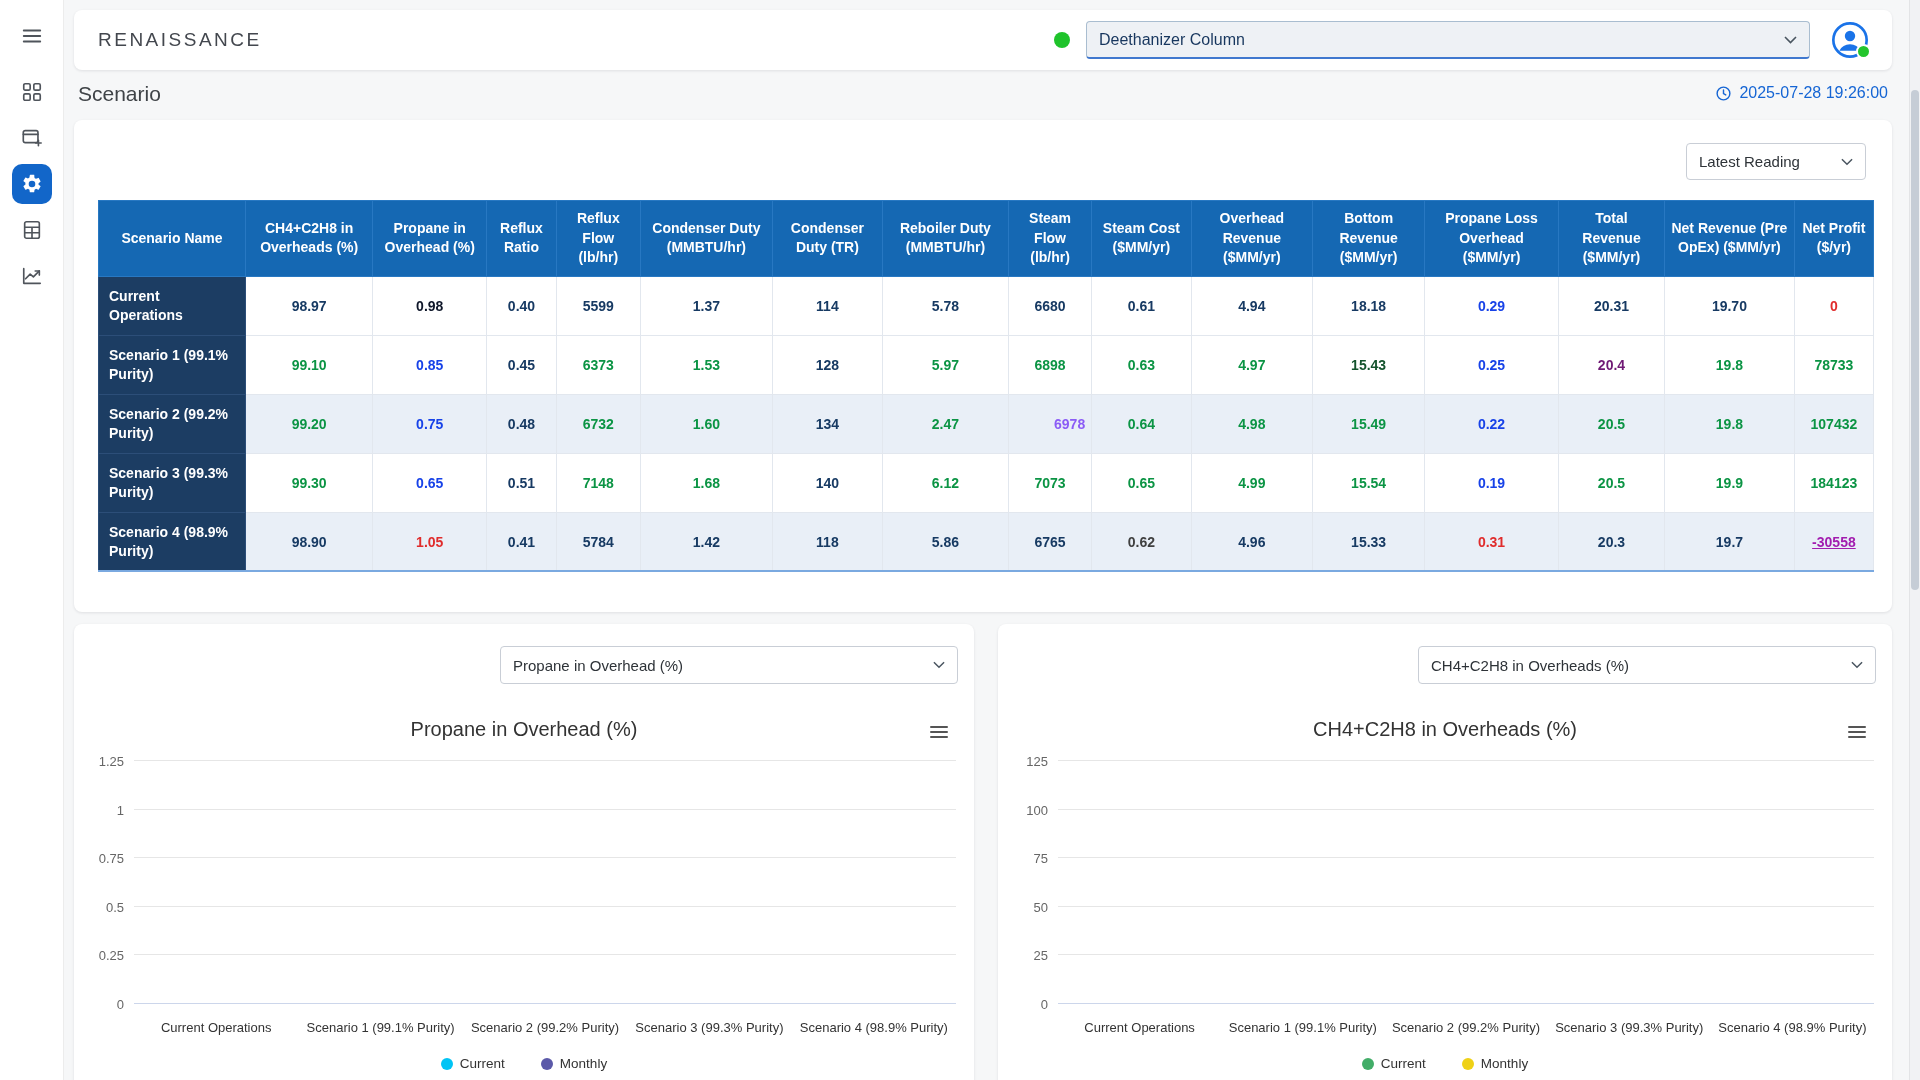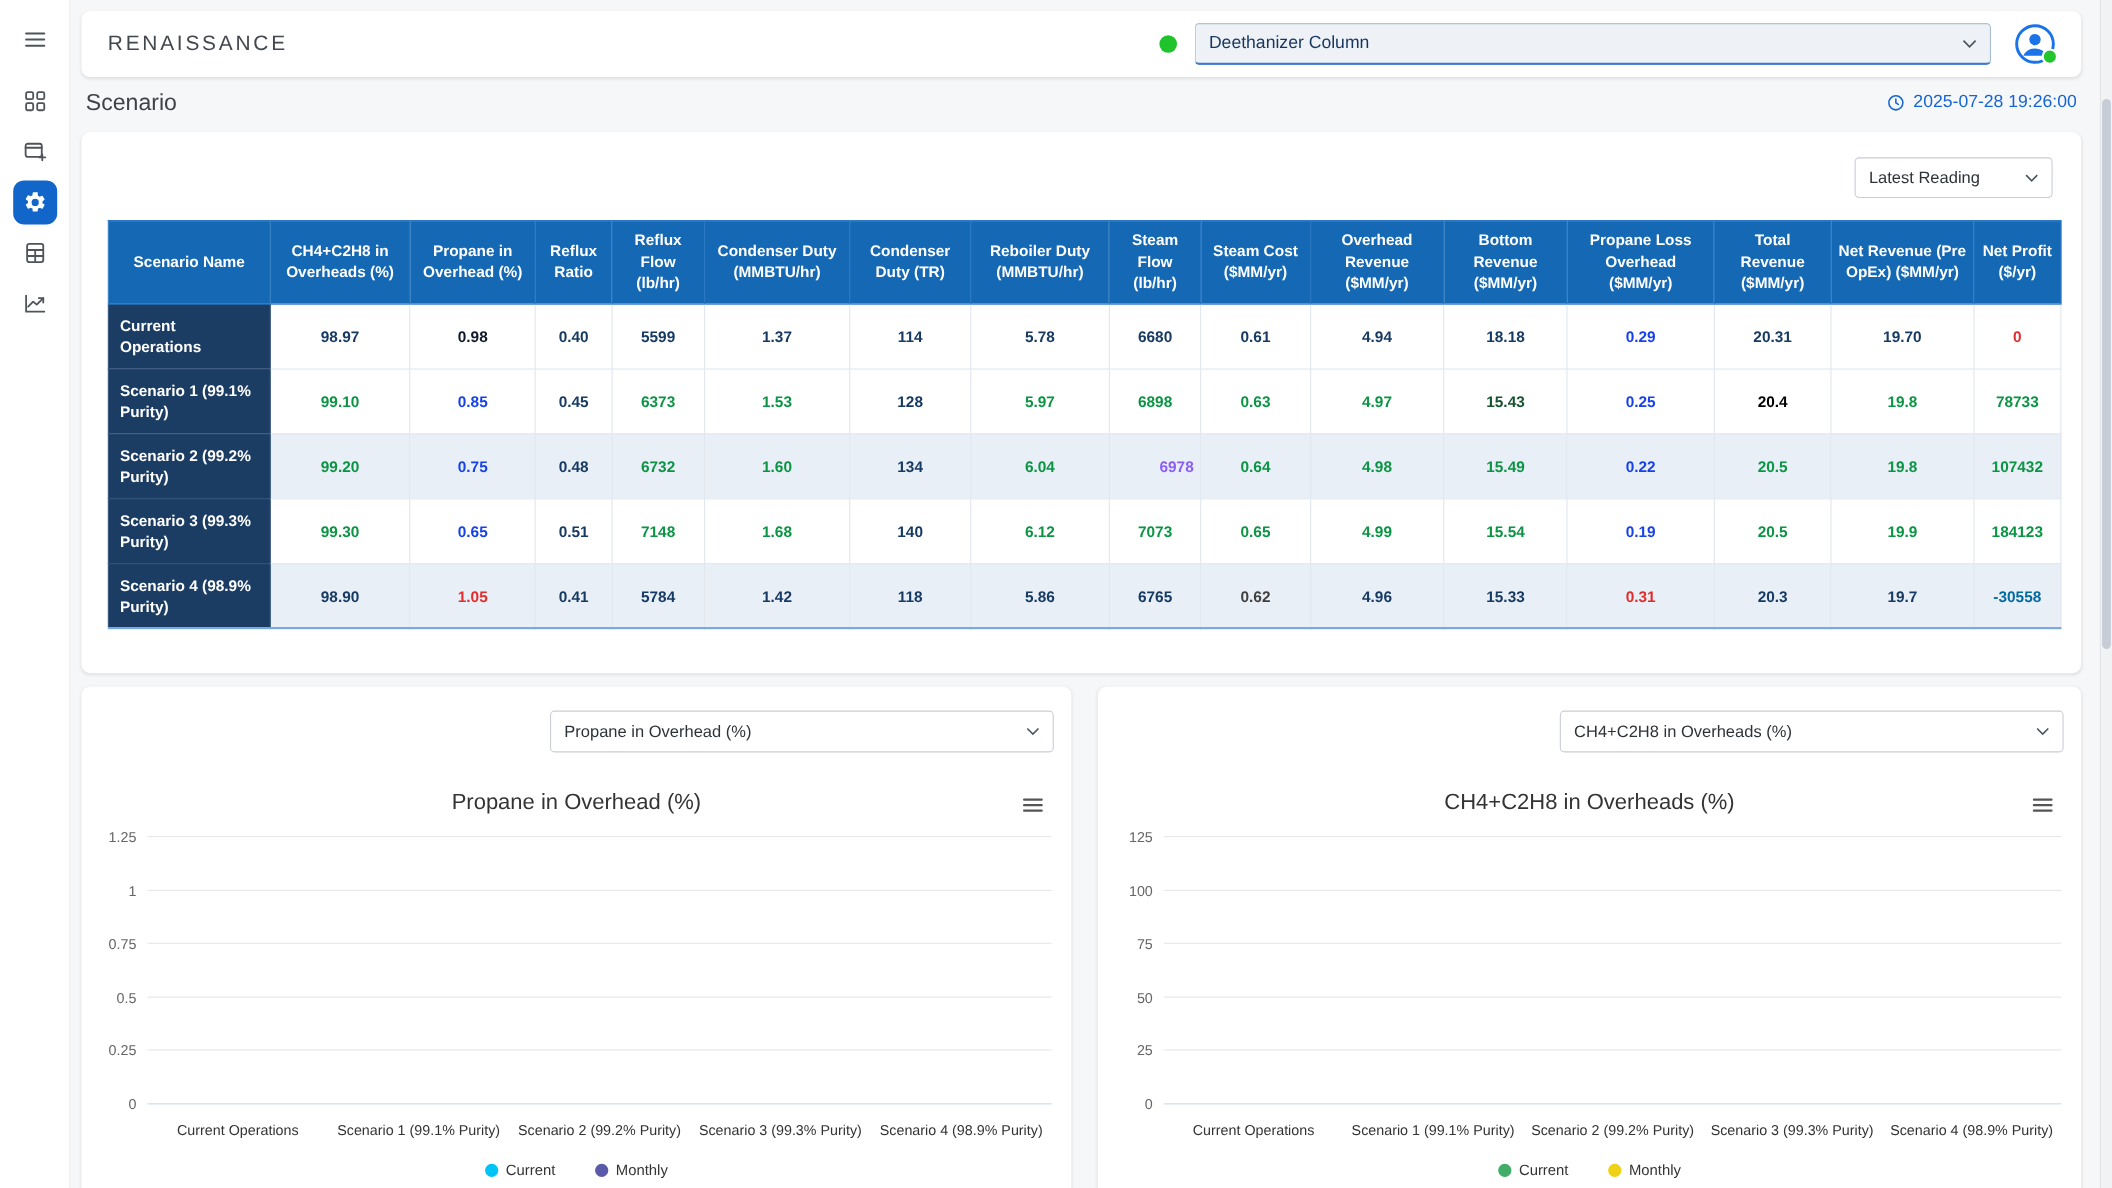--- a/index.html
+++ b/index.html
@@ -215,33 +215,33 @@
               <td style="color: rgb(23, 58, 99);">0.45</td>
               <td style="color: rgb(11, 148, 68);">6373</td>
               <td style="color: rgb(11, 148, 68);">1.53</td>
               <td style="color: rgb(23, 58, 99);">128</td>
               <td style="color: rgb(11, 148, 68);">5.97</td>
               <td style="color: rgb(11, 148, 68);">6898</td>
               <td style="color: rgb(11, 148, 68);">0.63</td>
               <td style="color: rgb(11, 148, 68);">4.97</td>
               <td style="color: #14532d;">15.43</td>
               <td style="color: rgb(23, 66, 232);">0.25</td>
-              <td style="color: #000000;">20.4</td>
+              <td style="color: #701a75;">20.4</td>
               <td style="color: rgb(11, 148, 68);">19.8</td>
               <td style="color: rgb(11, 148, 68);">78733</td>
             </tr>
             <tr>
               <th class="row-name">Scenario 2 (99.2% Purity)</th>
               <td style="color: rgb(11, 148, 68);">99.20</td>
               <td style="color: rgb(23, 66, 232);">0.75</td>
               <td style="color: rgb(23, 58, 99);">0.48</td>
               <td style="color: rgb(11, 148, 68);">6732</td>
               <td style="color: rgb(11, 148, 68);">1.60</td>
               <td style="color: rgb(23, 58, 99);">134</td>
-              <td style="color: rgb(11, 148, 68);">6.04</td>
+              <td style="color: rgb(11, 148, 68);">2.47</td>
               <td style="color: #8b5cf6; text-align: right;">6978</td>
               <td style="color: rgb(11, 148, 68);">0.64</td>
               <td style="color: rgb(11, 148, 68);">4.98</td>
               <td style="color: rgb(11, 148, 68);">15.49</td>
               <td style="color: rgb(23, 66, 232);">0.22</td>
               <td style="color: rgb(11, 148, 68);">20.5</td>
               <td style="color: rgb(11, 148, 68);">19.8</td>
               <td style="color: rgb(11, 148, 68);">107432</td>
             </tr>
             <tr>
@@ -271,21 +271,21 @@
               <td style="color: rgb(23, 58, 99);">1.42</td>
               <td style="color: rgb(23, 58, 99);">118</td>
               <td style="color: rgb(23, 58, 99);">5.86</td>
               <td style="color: rgb(23, 58, 99);">6765</td>
               <td style="color: #404040;">0.62</td>
               <td style="color: rgb(23, 58, 99);">4.96</td>
               <td style="color: rgb(23, 58, 99);">15.33</td>
               <td style="color: rgb(224, 44, 44);">0.31</td>
               <td style="color: rgb(23, 58, 99);">20.3</td>
               <td style="color: rgb(23, 58, 99);">19.7</td>
-              <td style="color: #0369a1;">-30558</td>
+              <td style="color: #a21caf; text-decoration: underline;">-30558</td>
             </tr>
           </tbody>
       </table>
     </div>
   </section>
 
   <section class="card chart-card left">
     <div class="sel chart-sel">
       <span>Propane in Overhead (%)</span>
       <svg width="12" height="8" viewBox="0 0 13 8" fill="none" stroke="#4a5560" stroke-width="1.6">

